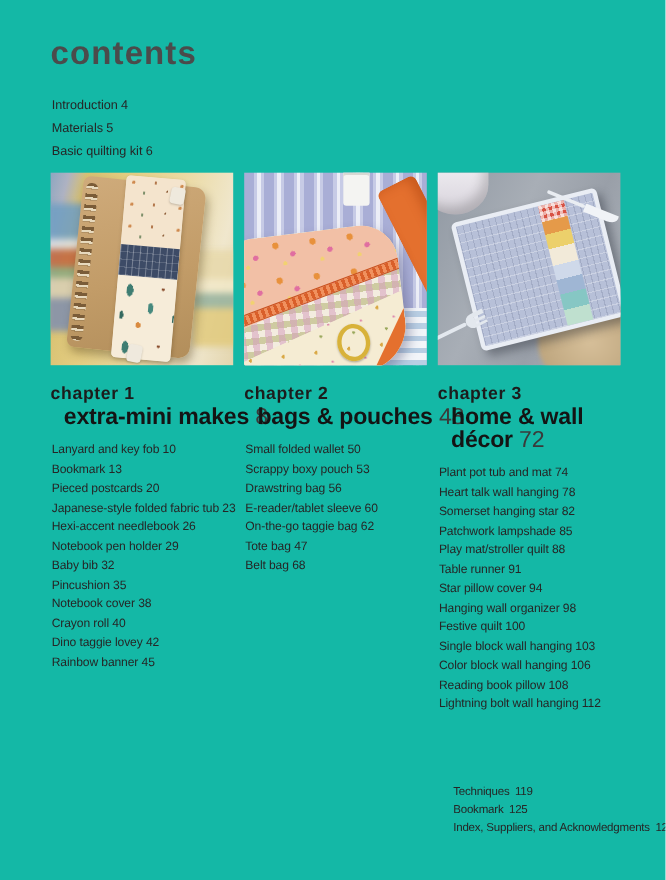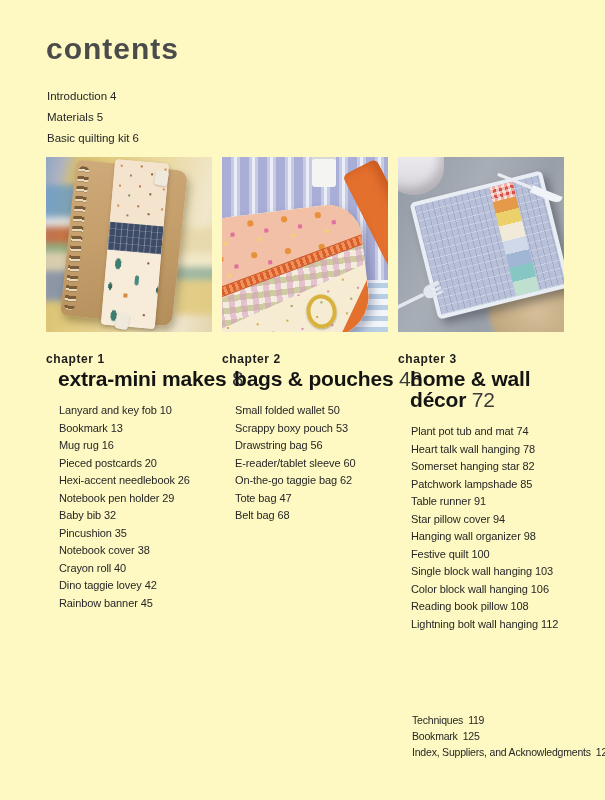--- a/index.html
+++ b/index.html
@@ -1,32 +1,32 @@
 <!DOCTYPE html>
 <html><head>
 <meta charset="utf-8">
 <style>
   html,body{margin:0;padding:0;background:#ffffff;}
-  .page{position:relative;width:605px;height:800px;background:#fef9c3;overflow:hidden;
+  .page{position:relative;width:605px;height:800px;background:#14b8a6;overflow:hidden;
         font-family:"Liberation Sans",sans-serif;color:#2a2a2a;}
 
   
   .title{position:absolute;left:46px;top:32px;font-size:30px;font-weight:bold;
          letter-spacing:1px;color:#4b4b4b;margin:0;}
   .front{position:absolute;left:47px;top:86px;list-style:none;margin:0;padding:0;
          font-size:11.5px;line-height:21px;color:#262626;}
   .cols{position:absolute;left:46px;top:157px;display:flex;gap:10px;}
   .col{width:166px;position:relative;}
   .photo{width:166px;height:175px;position:relative;overflow:hidden;margin-bottom:20px;}
-  .ch-label{font-size:12px;font-weight:bold;letter-spacing:.6px;color:#1c1c1c;
+  .ch-label{font-size:16px;font-weight:bold;letter-spacing:.6px;color:#1c1c1c;
             margin:0 0 2px 0;line-height:14px;}
   .ch-title{font-size:21px;font-weight:bold;color:#141414;margin:0 0 12px 12px;
             line-height:21px;white-space:pre-line;width:max-content;letter-spacing:-.2px;}
   .ch-title .num{font-weight:400;color:#3a3a3a;}
-  .toc{list-style:none;margin:13px;padding:0;font-size:11px;line-height:17.5px;
+  .toc{list-style:none;margin:1px;padding:0;font-size:11px;line-height:17.5px;
        color:#262626;white-space:nowrap;letter-spacing:-.1px;}
   .pg{margin-left:3px;}
   .back{position:absolute;left:396px;top:696px;list-style:none;margin:16px;padding:0;
         font-size:10.5px;line-height:16px;color:#262626;white-space:nowrap;letter-spacing:-.2px;}
   .back .pg{margin-left:5px;}
 
   
   .p1{background:linear-gradient(105deg,#8ea6c0 0%,#aeb2c2 8%,#d8c172 16%,#e3cc80 32%,
        #ead9a0 56%,#f0e7cd 82%,#e3d5ae 100%);}
   .p1 .bg-books{position:absolute;left:-4px;top:16%;width:30%;height:66%;
@@ -163,24 +163,24 @@
         </div>
       </div>
       <div class="ch-label">chapter 1</div>
       <h2 class="ch-title"><span>extra-mini makes</span> <span class="num">8</span></h2>
       <ul class="toc">
 
           <li><span>Lanyard and key fob</span><span class="pg">10</span></li>
 
           <li><span>Bookmark</span><span class="pg">13</span></li>
 
-          <li><span>Mug rug</span><span class="pg">16</span></li>
 
           <li><span>Pieced postcards</span><span class="pg">20</span></li>
 
+          <li><span>Japanese-style folded fabric tub</span><span class="pg">23</span></li>
 
           <li><span>Hexi-accent needlebook</span><span class="pg">26</span></li>
 
           <li><span>Notebook pen holder</span><span class="pg">29</span></li>
 
           <li><span>Baby bib</span><span class="pg">32</span></li>
 
           <li><span>Pincushion</span><span class="pg">35</span></li>
 
           <li><span>Notebook cover</span><span class="pg">38</span></li>
@@ -253,20 +253,21 @@
       <ul class="toc">
 
           <li><span>Plant pot tub and mat</span><span class="pg">74</span></li>
 
           <li><span>Heart talk wall hanging</span><span class="pg">78</span></li>
 
           <li><span>Somerset hanging star</span><span class="pg">82</span></li>
 
           <li><span>Patchwork lampshade</span><span class="pg">85</span></li>
 
+          <li><span>Play mat/stroller quilt</span><span class="pg">88</span></li>
 
           <li><span>Table runner</span><span class="pg">91</span></li>
 
           <li><span>Star pillow cover</span><span class="pg">94</span></li>
 
 
           <li><span>Hanging wall organizer</span><span class="pg">98</span></li>
 
           <li><span>Festive quilt</span><span class="pg">100</span></li>
 

